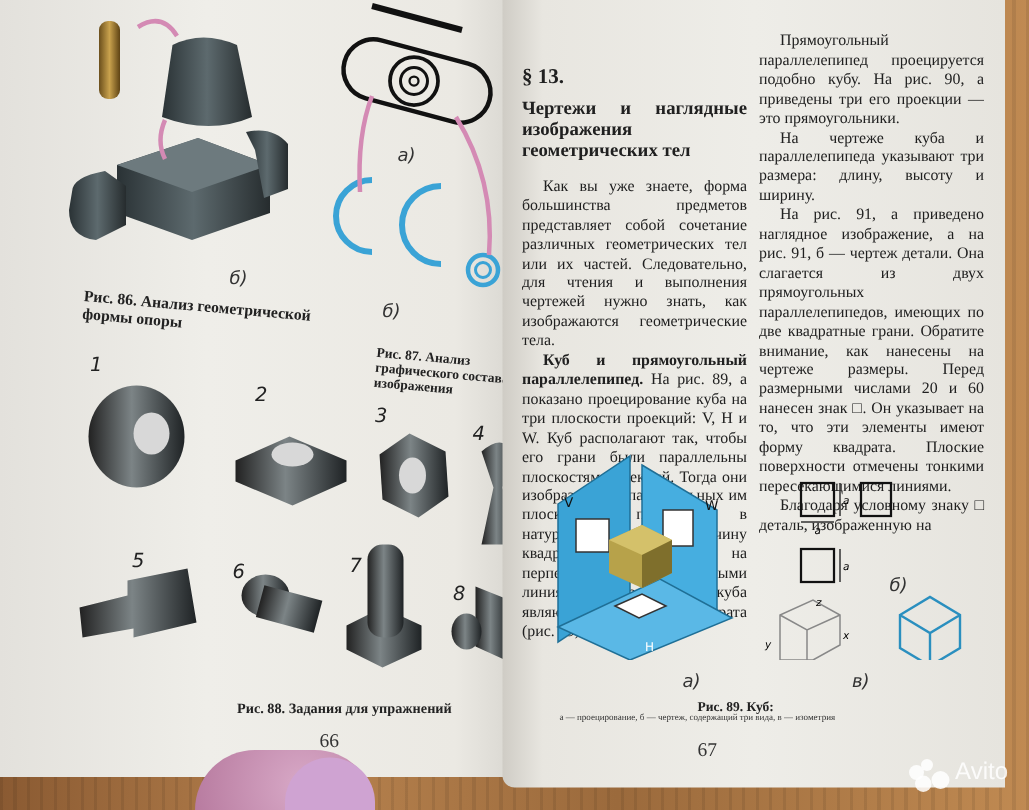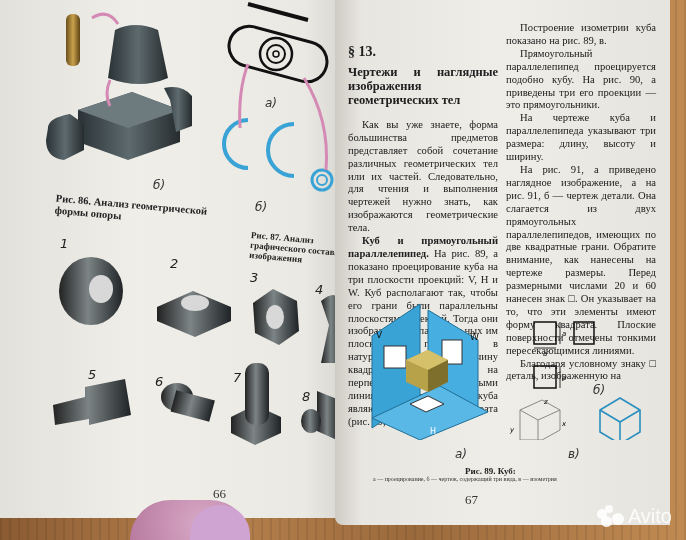--- a/index.html
+++ b/index.html
@@ -23,21 +23,21 @@
   .cap{position:absolute;font-weight:bold;font-size:10.5px;line-height:12px;color:#222;}
   .pg{position:absolute;font-size:13px;color:#333;}
 
   
   .col{position:absolute;font-size:10.6px;line-height:12.9px;text-align:justify;color:#202020;}
   .col p{margin:0;text-indent:14px;}
   .sec{font-weight:bold;font-size:14px;margin-top:24px;}
   .h{font-weight:bold;font-size:12.5px;line-height:14px;margin:6px 0 12px;}
   .b{font-weight:bold;}
   .avito{position:absolute;right:14px;bottom:12px;display:flex;gap:3px;color:rgba(255,255,255,.85);
-     font-family:"Liberation Sans",sans-serif;font-size:20px;}
+     font-family:"Liberation Sans",sans-serif;font-size:16px;}
   .dots{position:relative;width:28px;height:22px;}
   .dots span{position:absolute;border-radius:50%;background:rgba(255,255,255,.85);}
 </style>
 </head>
 <body>
 
 <div class="wood-lines"></div>
 
 <div class="page page-left">
 
@@ -109,33 +109,33 @@
       <ellipse cx="230" cy="72" rx="9" ry="12" fill="#d8d8d8"></ellipse>
     <path d="M276 56 Q290 44 296 56 L290 80 L298 118 L276 118 L284 80 Z" fill="url(#g2)"></path>
     <path d="M8 160 L40 152 L40 142 L80 134 L86 170 L44 180 L44 174 L10 180 Z" fill="url(#g2)"></path>
     <ellipse cx="132" cy="152" rx="16" ry="14" fill="url(#g2)"></ellipse>
       <rect x="128" y="150" width="40" height="22" fill="url(#g2)" transform="rotate(15 148 160)"></rect>
     <path d="M186 172 L210 160 L236 172 L236 188 L210 200 L186 188 Z" fill="url(#g2)"></path>
       <rect x="200" y="118" width="24" height="62" rx="10" fill="url(#g2)"></rect>
     <path d="M272 146 L292 154 L294 196 L272 186 Z" fill="url(#g2)"></path>
       <ellipse cx="266" cy="176" rx="10" ry="12" fill="url(#g2)"></ellipse>
   </svg>
+  <div class="cap" style="left:158px;top:467px;width:190px;font-size:9.5px">Рис. 88. Задания для упражнений</div>
   <span class="pg" style="left:213px;top:486px">66</span>
 </div>
 
 <div class="page page-right">
   <div class="col" style="left:13px;top:22px;width:150px;">
     <div class="sec">§ 13.</div>
     <div class="h">Чертежи и наглядные изображения геометрических тел</div>
     <p>Как вы уже знаете, форма большинства предметов представляет собой сочетание различных геометрических тел или их частей. Следовательно, для чтения и выполнения чертежей нужно знать, как изображаются геометрические тела.</p>
     <p><span class="b">Куб и прямоугольный параллелепипед.</span><span> На рис. 89, а показано проецирование куба на три плоскости проекций: V, H и W. Куб располагают так, чтобы его грани были параллельны плоскостям проекций. Тогда они изобразятся на параллельных им плоскостях проекций в натуральную величину квадратами, а на перпендикулярных — прямыми линиями. Проекциями куба являются три равных квадрата (рис. 89, б).</span></p>
   </div>
 
   <div class="col" style="left:171px;top:22px;width:150px;">
-    <p>Построение изометрии куба показано на рис. 89, в.</p>
     <p>Прямоугольный параллелепипед проецируется подобно кубу. На рис. 90, а приведены три его проекции — это прямоугольники.</p>
     <p>На чертеже куба и параллелепипеда указывают три размера: длину, высоту и ширину.</p>
     <p>На рис. 91, а приведено наглядное изображение, а на рис. 91, б — чертеж детали. Она слагается из двух прямоугольных параллелепипедов, имеющих по две квадратные грани. Обратите внимание, как нанесены на чертеже размеры. Перед размерными числами 20 и 60 нанесен знак □. Он указывает на то, что эти элементы имеют форму квадрата. Плоские поверхности отмечены тонкими пересекающимися линиями.</p>
     <p>Благодаря условному знаку □ деталь, изображенную на</p>
   </div>
 
   <svg class="fig" style="left:35px;top:300px" width="290" height="140" viewBox="0 0 290 140">
     <path d="M2 36 L50 4 L50 96 L2 128 Z" fill="#3aa3d6" stroke="#1f6f96"></path>
     <path d="M58 10 L108 40 L108 112 L58 84 Z" fill="#46aee0" stroke="#1f6f96"></path>
     <path d="M2 118 L70 86 L118 112 L50 140 Z" fill="#5ab8e6" stroke="#1f6f96"></path>

